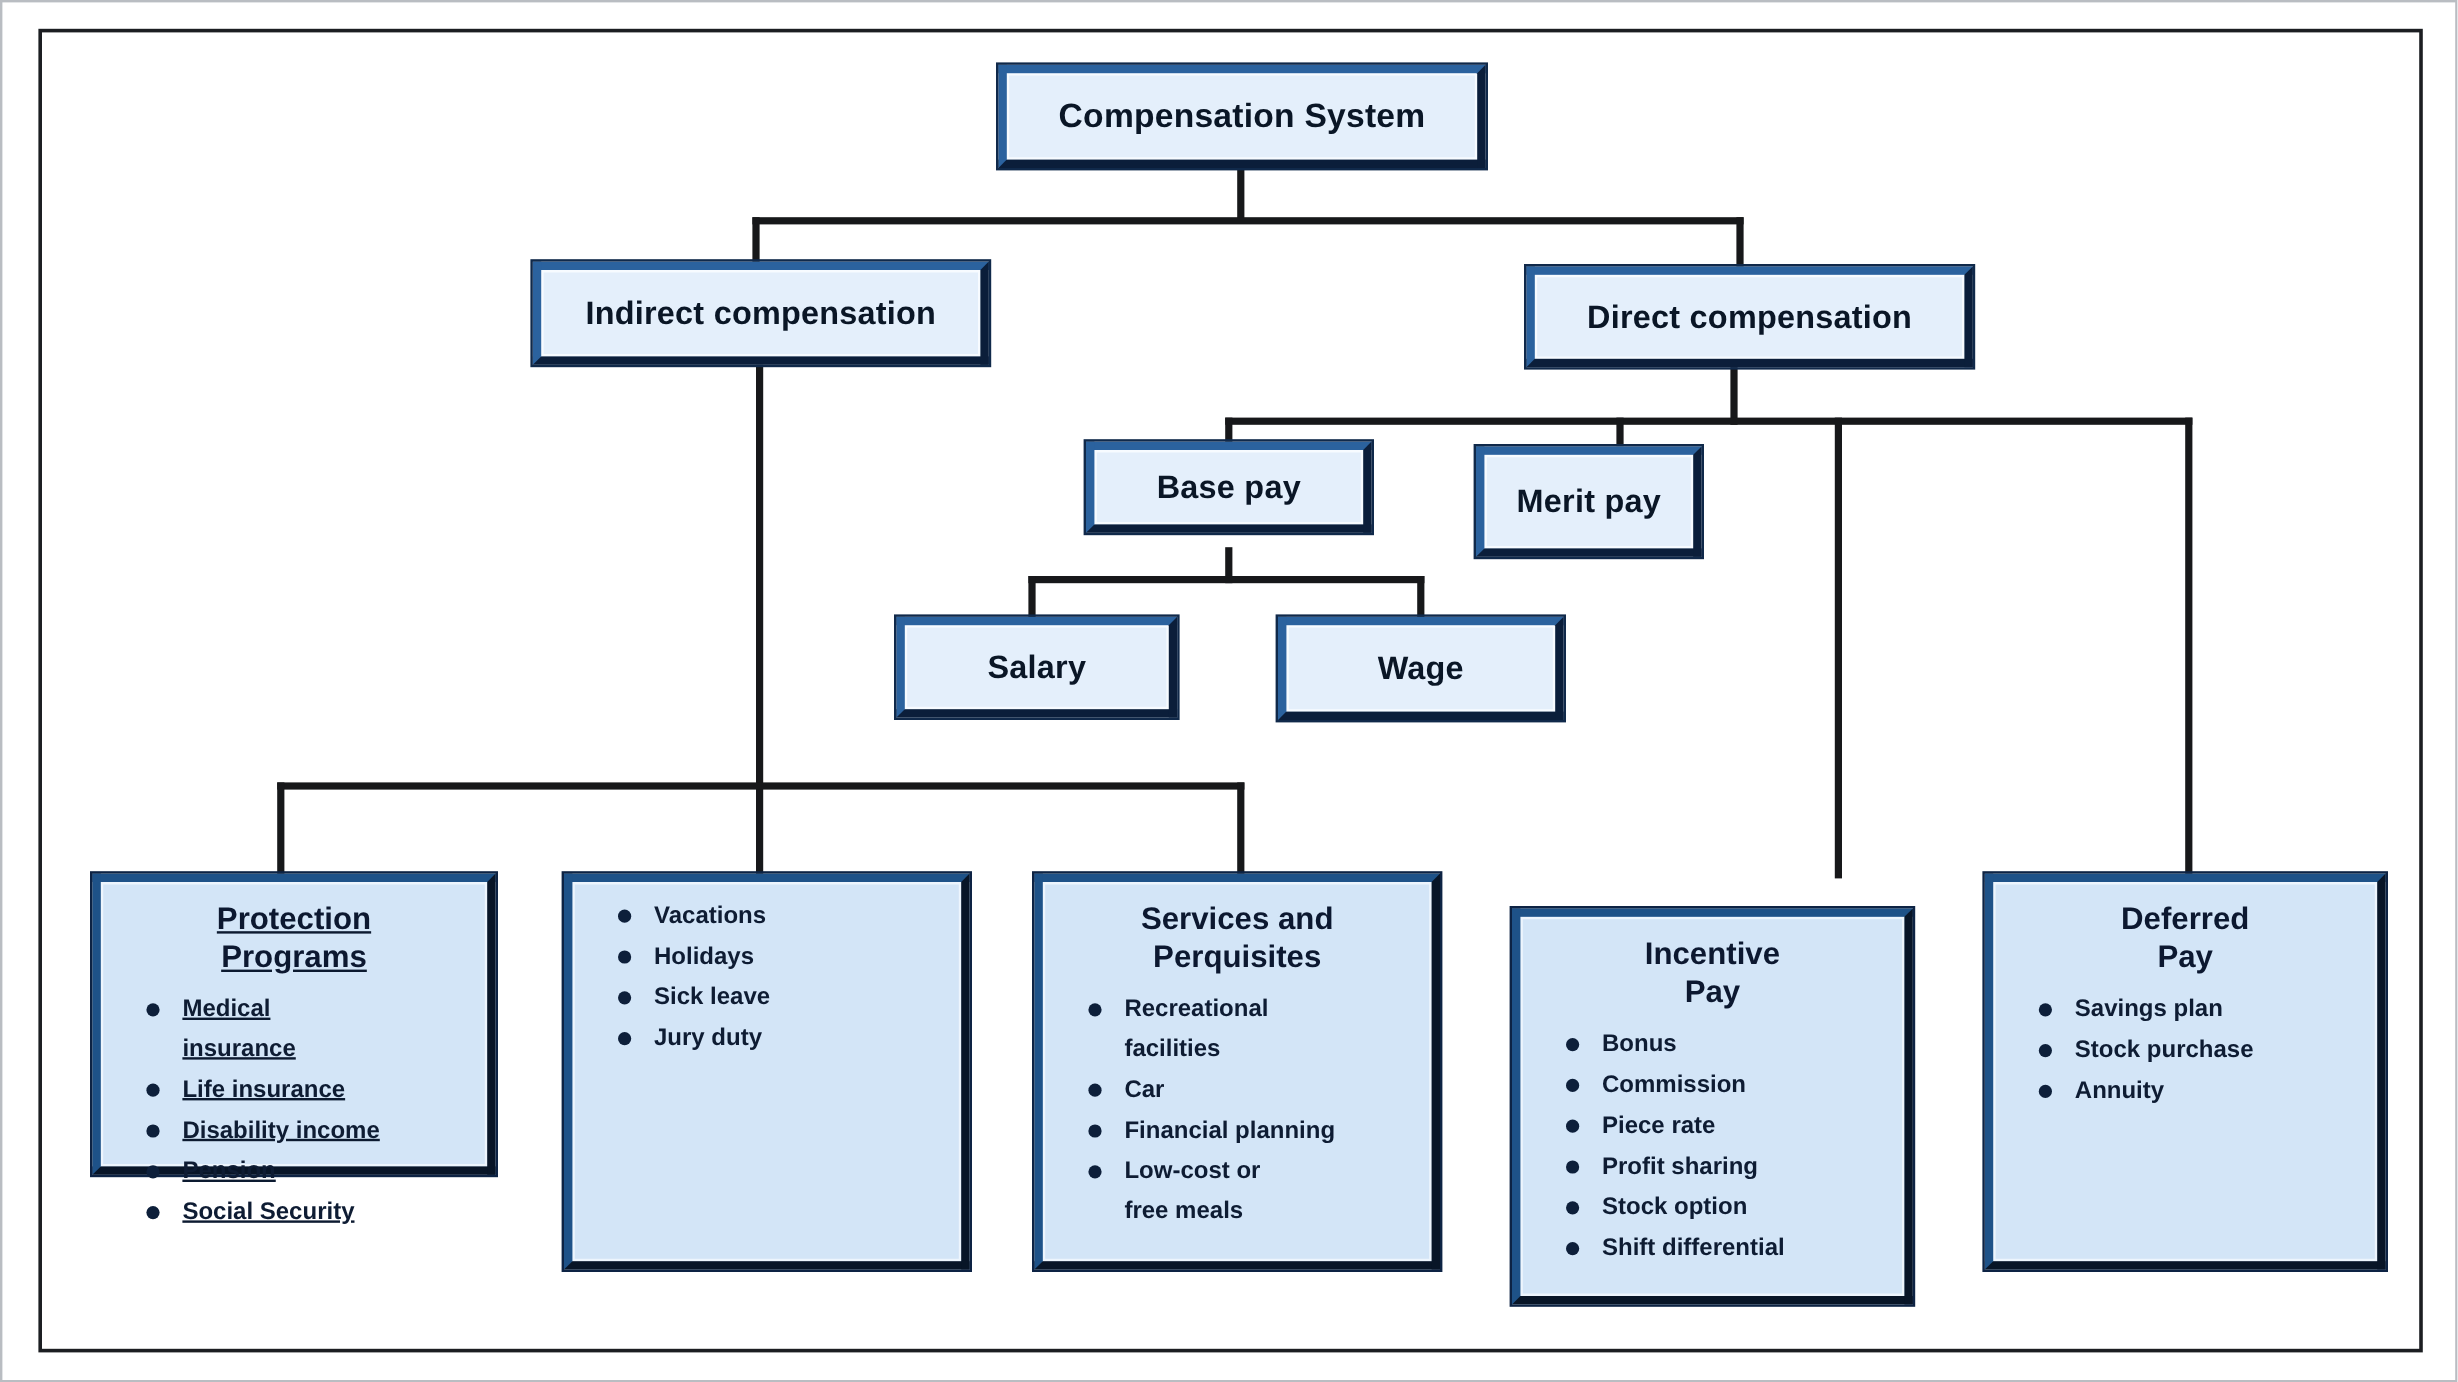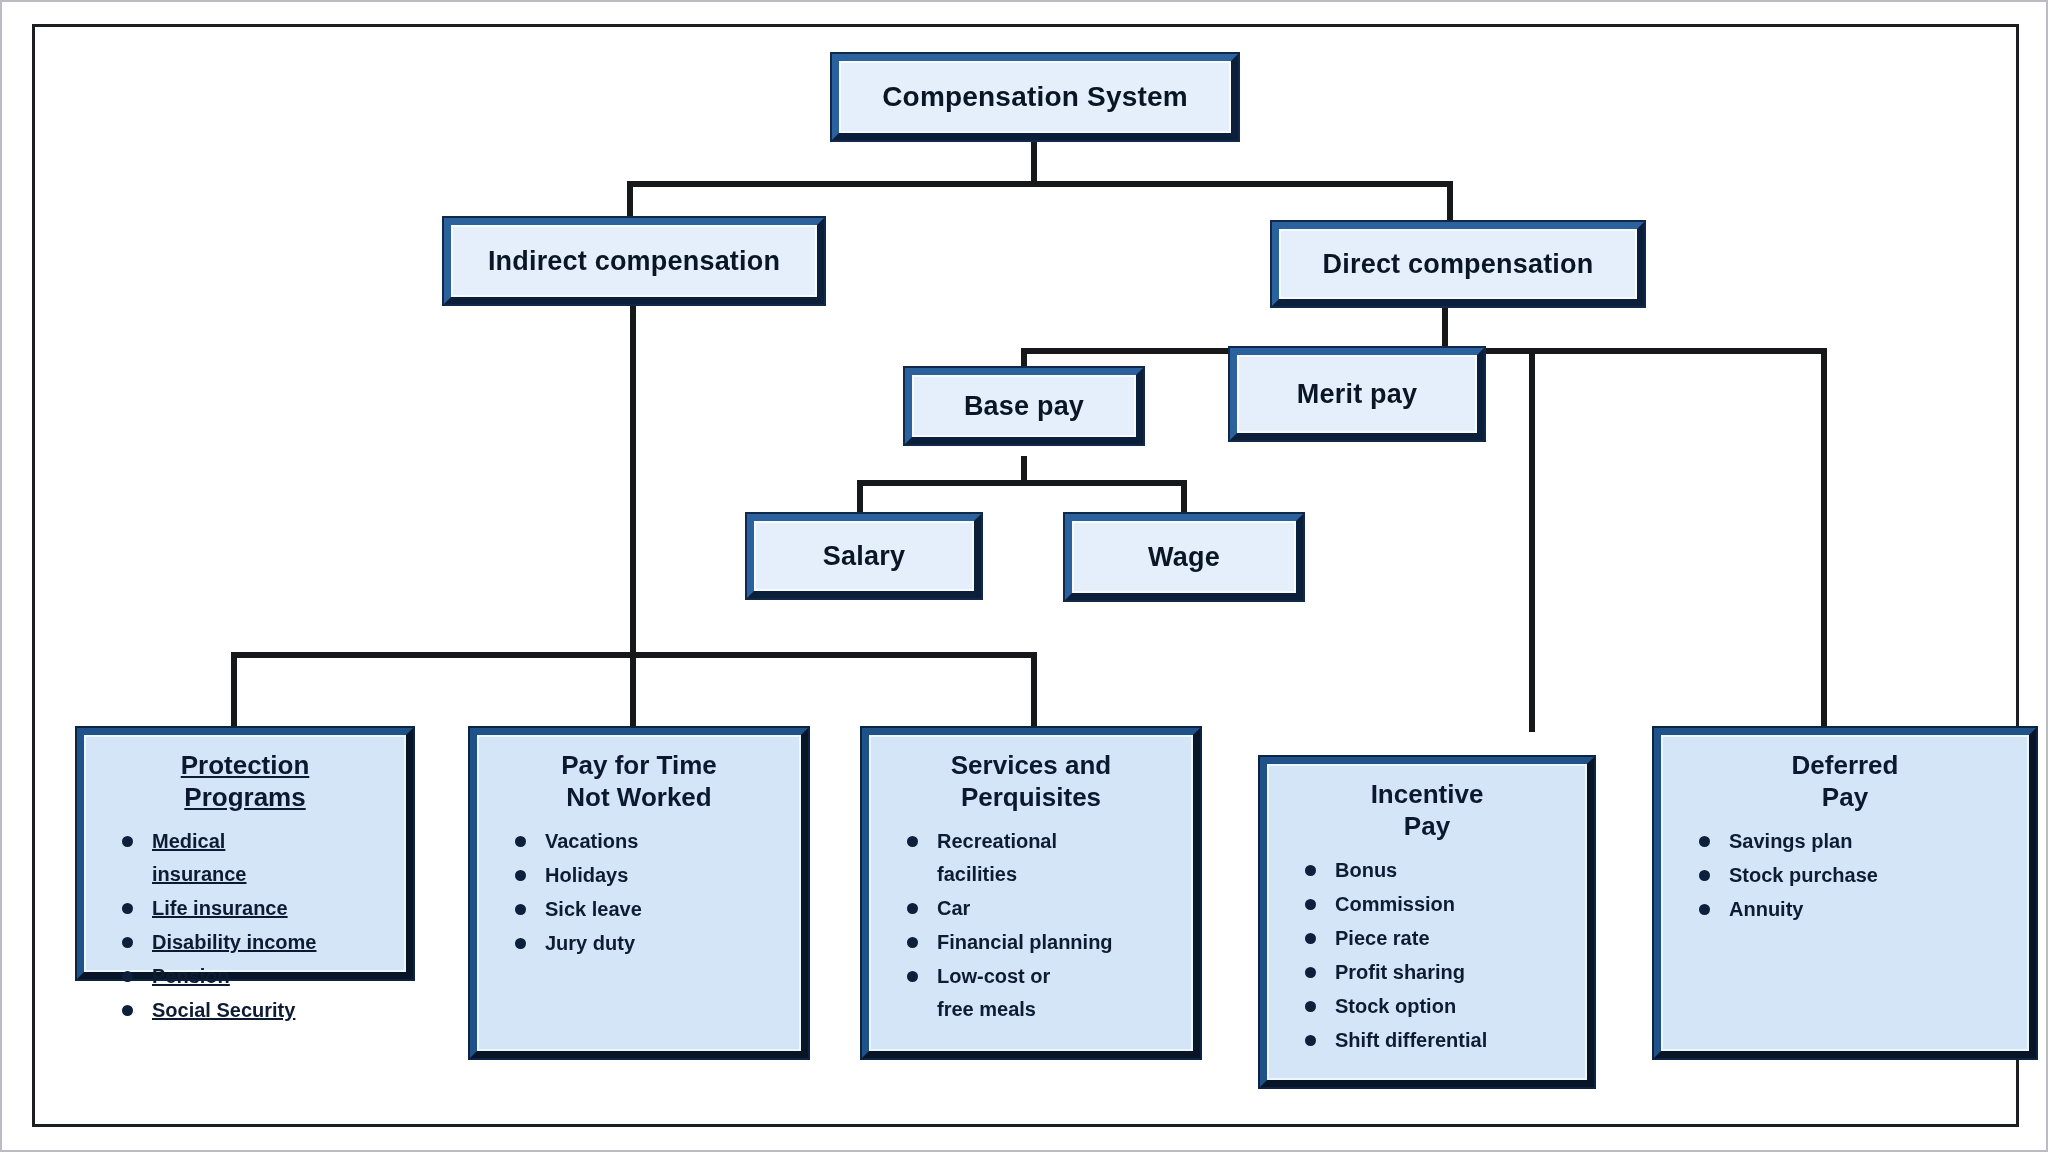--- a/index.html
+++ b/index.html
@@ -114,21 +114,21 @@
   </div>
 
   <div class="node" style="left:1270px;top:220px;width:372px;height:84px;">
     <span>Direct compensation</span>
   </div>
 
   <div class="node" style="left:903px;top:366px;width:238px;height:76px;">
     <span>Base pay</span>
   </div>
 
-  <div class="node" style="left:1228px;top:346px;width:254px;height:92px;">
+  <div class="node" style="left:1228px;top:370px;width:188px;height:92px;">
     <span>Merit pay</span>
   </div>
 
   <div class="node" style="left:745px;top:512px;width:234px;height:84px;">
     <span>Salary</span>
   </div>
 
   <div class="node" style="left:1063px;top:512px;width:238px;height:86px;">
     <span>Wage</span>
   </div>
@@ -140,22 +140,20 @@
       <li>Medical
 insurance</li>
       <li>Life insurance</li>
       <li>Disability income</li>
       <li>Pension</li>
       <li>Social Security</li>
     </ul>
   </div>
 
   <div class="leaf" style="left:468px;top:726px;width:338px;height:330px;">
-    <div class="leaf-title">Pay for Time
-Not Worked</div>
     <ul class="items">
       <li>Vacations</li>
       <li>Holidays</li>
       <li>Sick leave</li>
       <li>Jury duty</li>
     </ul>
   </div>
 
   <div class="leaf" style="left:860px;top:726px;width:338px;height:330px;">
     <div class="leaf-title">Services and
@@ -176,21 +174,21 @@
     <ul class="items">
       <li>Bonus</li>
       <li>Commission</li>
       <li>Piece rate</li>
       <li>Profit sharing</li>
       <li>Stock option</li>
       <li>Shift differential</li>
     </ul>
   </div>
 
-  <div class="leaf" style="left:1652px;top:726px;width:382px;height:330px;">
+  <div class="leaf" style="left:1652px;top:726px;width:334px;height:330px;">
     <div class="leaf-title">Deferred
 Pay</div>
     <ul class="items">
       <li>Savings plan</li>
       <li>Stock purchase</li>
       <li>Annuity</li>
     </ul>
   </div>
 </div>
 

